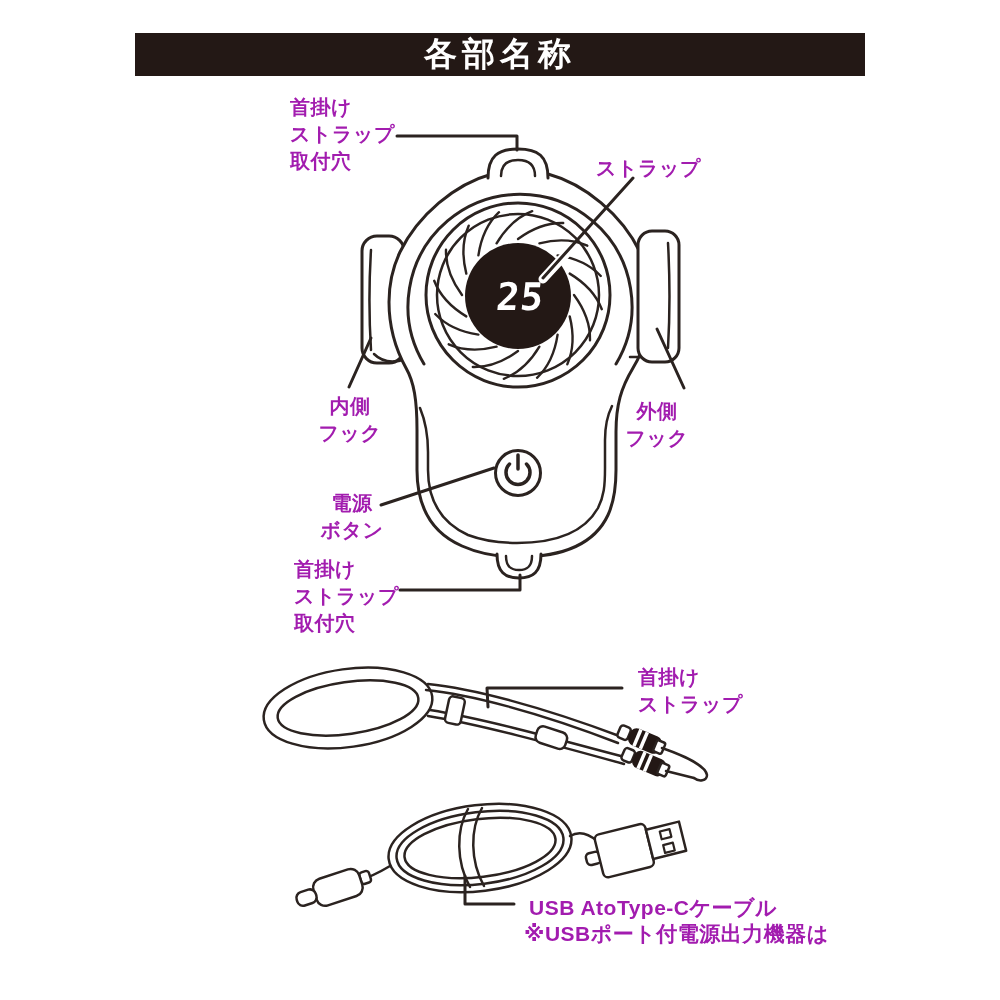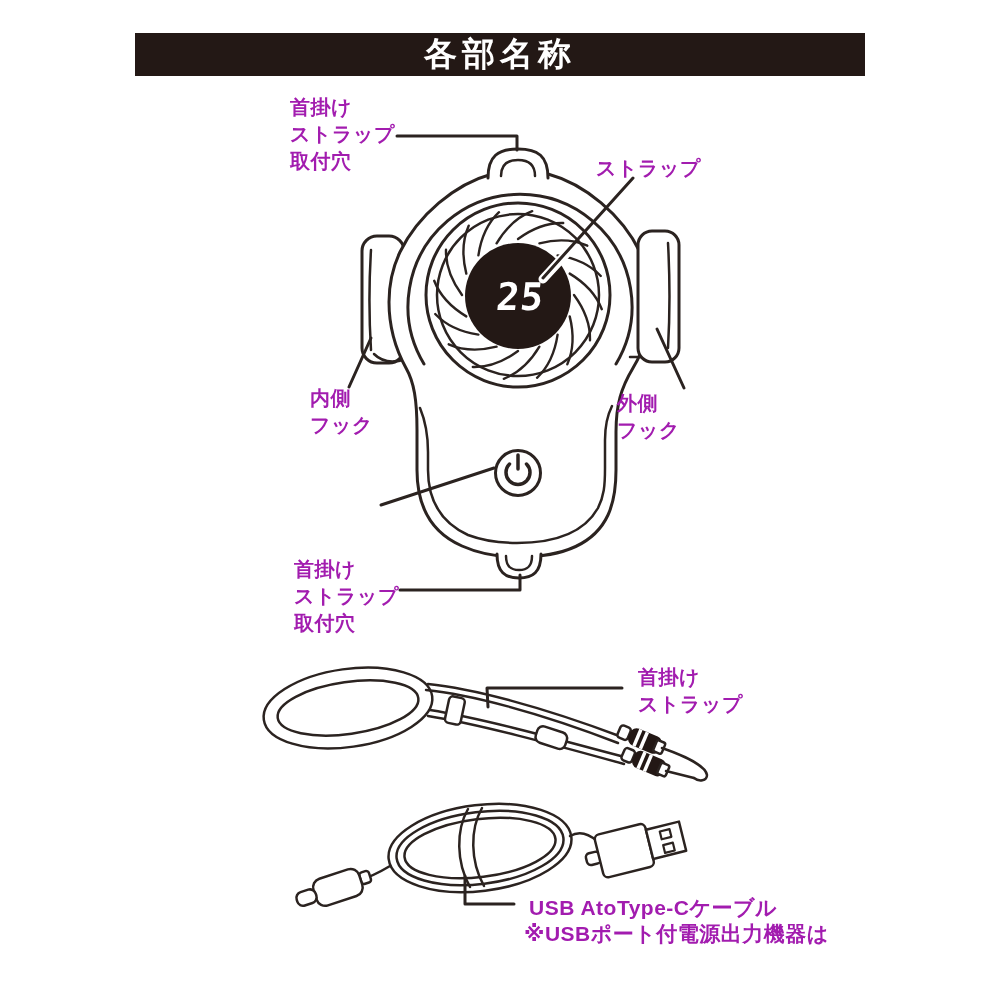--- a/index.html
+++ b/index.html
@@ -4,21 +4,21 @@
 <style>
   html,body{margin:0;padding:0;background:#ffffff;}
   .stage{position:relative;width:1000px;height:1000px;background:#ffffff;overflow:hidden;
          font-family:"Liberation Sans","DejaVu Sans",sans-serif;}
   .art{position:absolute;left:0;top:0;width:1000px;height:1000px;}
   .header-bar{position:absolute;left:135px;top:33px;width:730px;height:43px;
               display:flex;align-items:center;justify-content:center;}
   .header-title{color:#ffffff;font-size:33px;font-weight:bold;letter-spacing:5px;}
   .label{position:absolute;font-size:20px;line-height:1.34;font-weight:600;color:#a21caf;
          white-space:pre-line;letter-spacing:0.5px;}
-  .center{}
+  .center{text-align:center;margin-top:8px;}
   svg *{vector-effect:none;}
 </style>
 </head>
 <body>
 
 <div class="stage">
 
   <svg class="art" viewBox="0 0 1000 1000" fill="none" stroke="#2b2320" stroke-width="3" stroke-linecap="round" stroke-linejoin="round">
 
     <g>
@@ -185,20 +185,22 @@
 取付穴</div>
 
   <div class="label" style="left:596px;top:155px;">ストラップ</div>
 
   <div class="label center" style="left:310px;top:385px;width:80px;">内側
 フック</div>
 
   <div class="label center" style="left:617px;top:390px;width:80px;">外側
 フック</div>
 
+  <div class="label center" style="left:312px;top:482px;width:80px;">電源
+ボタン</div>
 
   <div class="label" style="left:294px;top:556px;">首掛け
 ストラップ
 取付穴</div>
 
   <div class="label" style="left:638px;top:664px;">首掛け
 ストラップ</div>
 
   <div class="label" style="left:524px;top:920px;font-size:21px;">※USBポート付電源出力機器は</div>
 

